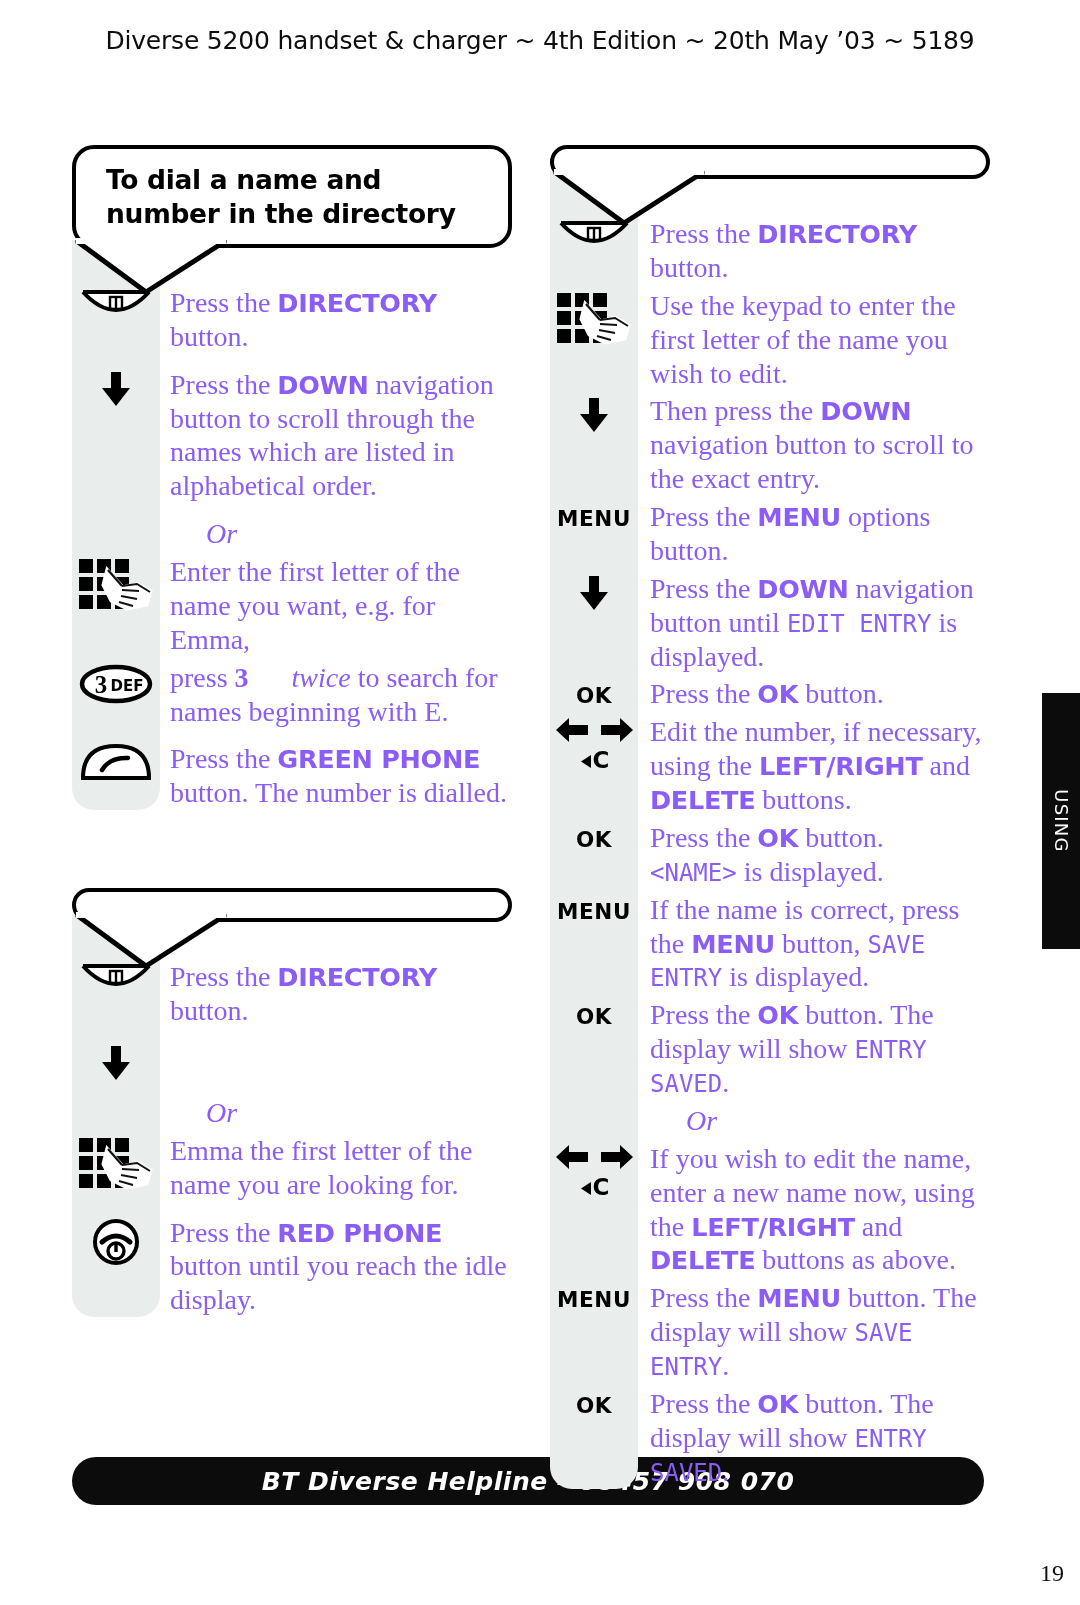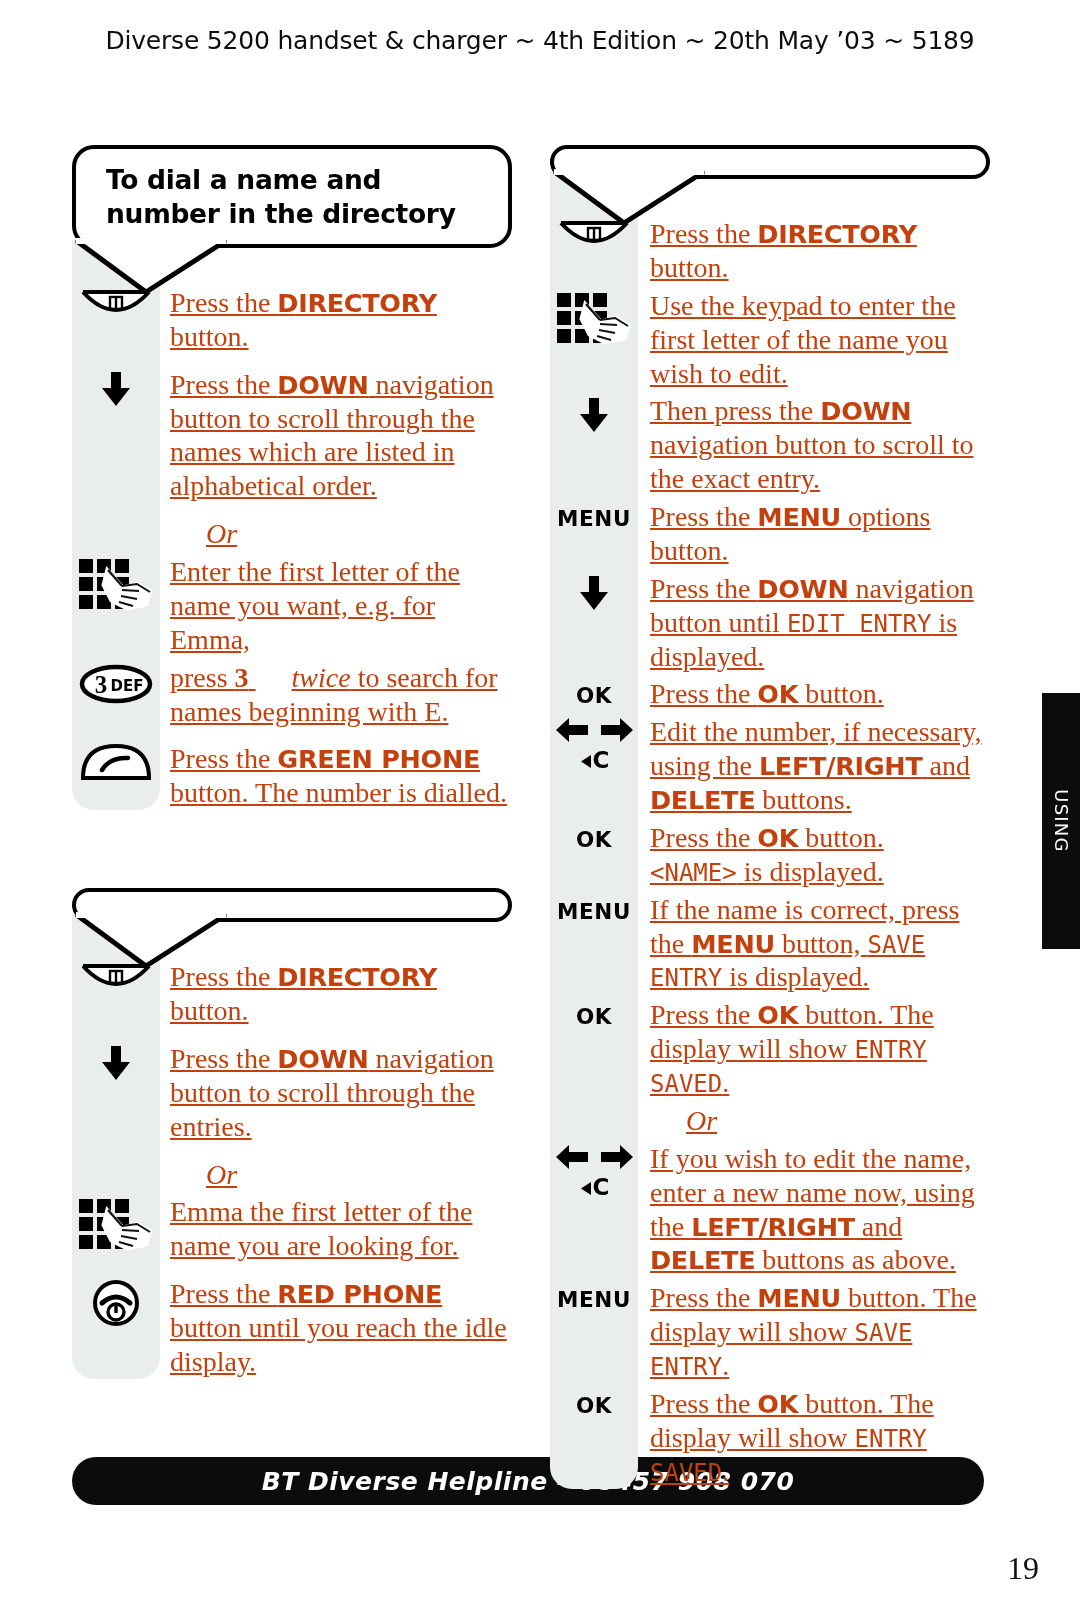--- a/index.html
+++ b/index.html
@@ -100,23 +100,22 @@
     justify-content: center;
     padding-top: 2px;
     box-sizing: border-box;
   }
   .step-icon.mid { align-items: center; }
   .step-text {
     flex: 1 1 auto;
     padding-left: 10px;
     font-size: 28px;
     line-height: 1.21;
-    color: #c2410c;
+    color: #8b5cf6;
     font-family: "Liberation Serif", "DejaVu Serif", serif;
-    text-decoration: underline;
   }
   .col-right .step-text { padding-left: 12px; }
   .step-text b {
     font-family: "DejaVu Sans", "Liberation Sans", sans-serif;
     font-weight: bold;
     font-size: 25.5px;
     letter-spacing: -0.3px;
   }
   .step-text i  { font-style: italic; margin-left: 36px; }
   .step-text .bnum {
@@ -203,24 +202,24 @@
     color: #fff;
     font-family: "DejaVu Sans", "Liberation Sans", sans-serif;
     font-weight: bold;
     font-style: italic;
     font-size: 25px;
     letter-spacing: 0.5px;
   }
 
   .page-num {
     position: absolute;
-    right: 41px;
+    right: 16px;
     bottom: 18px;
     font-family: "Liberation Serif", "DejaVu Serif", serif;
-    font-size: 32px;
+    font-size: 24px;
     color: #111;
   }
 </style>
 </head>
 <body>
 
 <div class="page-header">Diverse 5200 handset &amp; charger ~ 4th Edition ~ 20th May ’03 ~ 5189</div>
 
 <div class="col col-left">
 
@@ -333,21 +332,20 @@
           </div>
           <div class="step-text">Press the <b>DIRECTORY</b> button.</div>
         </div>
 
         <div class="step">
           <div class="step-icon">
             <svg width="32" height="38" viewBox="0 0 32 38">
               <path d="M11 2 L21 2 L21 18 L30 18 L16 36 L2 18 L11 18 Z" fill="#000"></path>
             </svg>
           </div>
-          <div class="step-text">Press the <b>DOWN</b> navigation button to scroll through the entries.</div>
         </div>
 
         <div class="step tight">
           <div class="step-icon"></div>
           <div class="step-text or-line"><i>Or</i></div>
         </div>
 
         <div class="step">
           <div class="step-icon">
             <svg width="78" height="58" viewBox="0 0 78 58">

